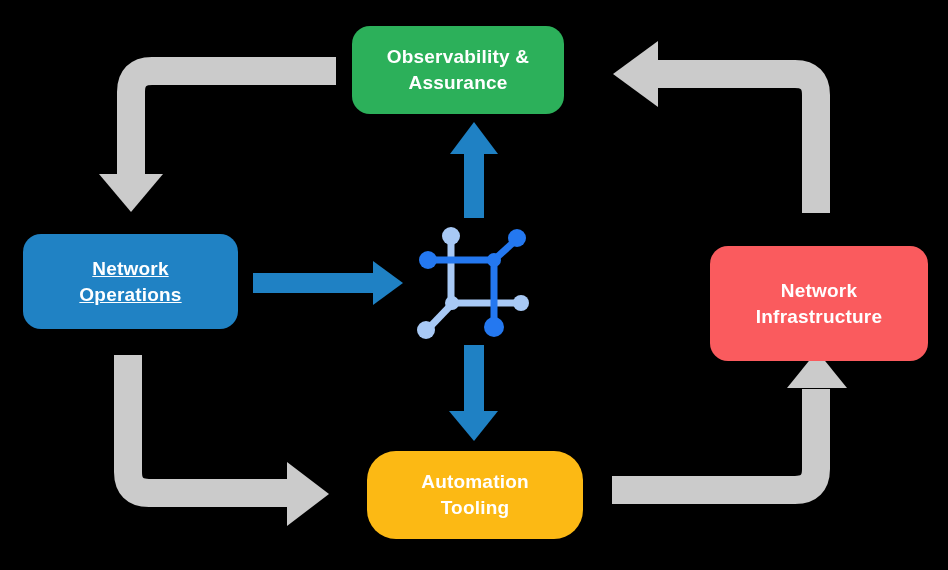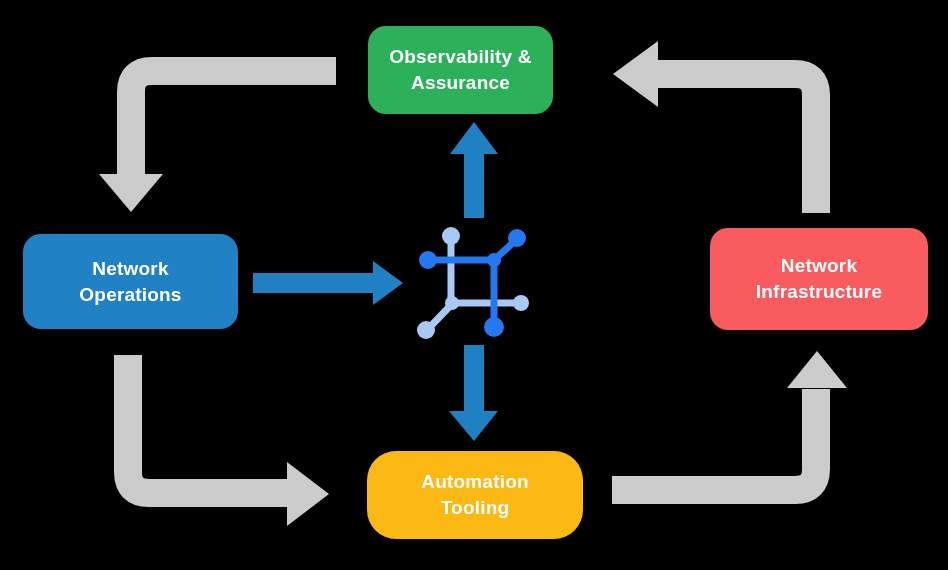--- a/index.html
+++ b/index.html
@@ -18,25 +18,25 @@
   .icon-line-light{stroke:var(--icon-light);stroke-width:7;fill:none;stroke-linecap:butt;}
   .icon-line-dark{stroke:var(--icon-dark);stroke-width:7;fill:none;stroke-linecap:butt;}
   .icon-dot-light{fill:var(--icon-light);}
   .icon-dot-dark{fill:var(--icon-dark);}
   .node{
     position:absolute;border-radius:18px;display:flex;align-items:center;justify-content:center;
     color:var(--label);font-size:19px;font-weight:600;text-align:center;line-height:26px;
     letter-spacing:.2px;
   }
   .node-label{display:block;}
-  .node-observability{left:368px;top:26px;width:185px;height:88px;background:var(--green);}
+  .node-observability{left:352px;top:26px;width:212px;height:88px;background:var(--green);}
   .node-observability .node-label{max-width:180px;}
   .node-operations{left:23px;top:234px;width:215px;height:95px;background:var(--blue);}
-  .node-operations .node-label{max-width:130px;}
-  .node-infrastructure{left:710px;top:228px;width:218px;height:102px;background:var(--red);}
+  .node-operations .node-label{max-width:130px;text-decoration:underline;}
+  .node-infrastructure{left:710px;top:246px;width:218px;height:115px;background:var(--red);}
   .node-infrastructure .node-label{max-width:160px;}
   .node-automation{left:367px;top:451px;width:216px;height:88px;background:var(--yellow);border-radius:29px;}
   .node-automation .node-label{max-width:150px;}
 </style>
 </head>
 <body>
 
 <div class="canvas">
 
   <svg class="arrows-svg" viewBox="0 0 948 570">

